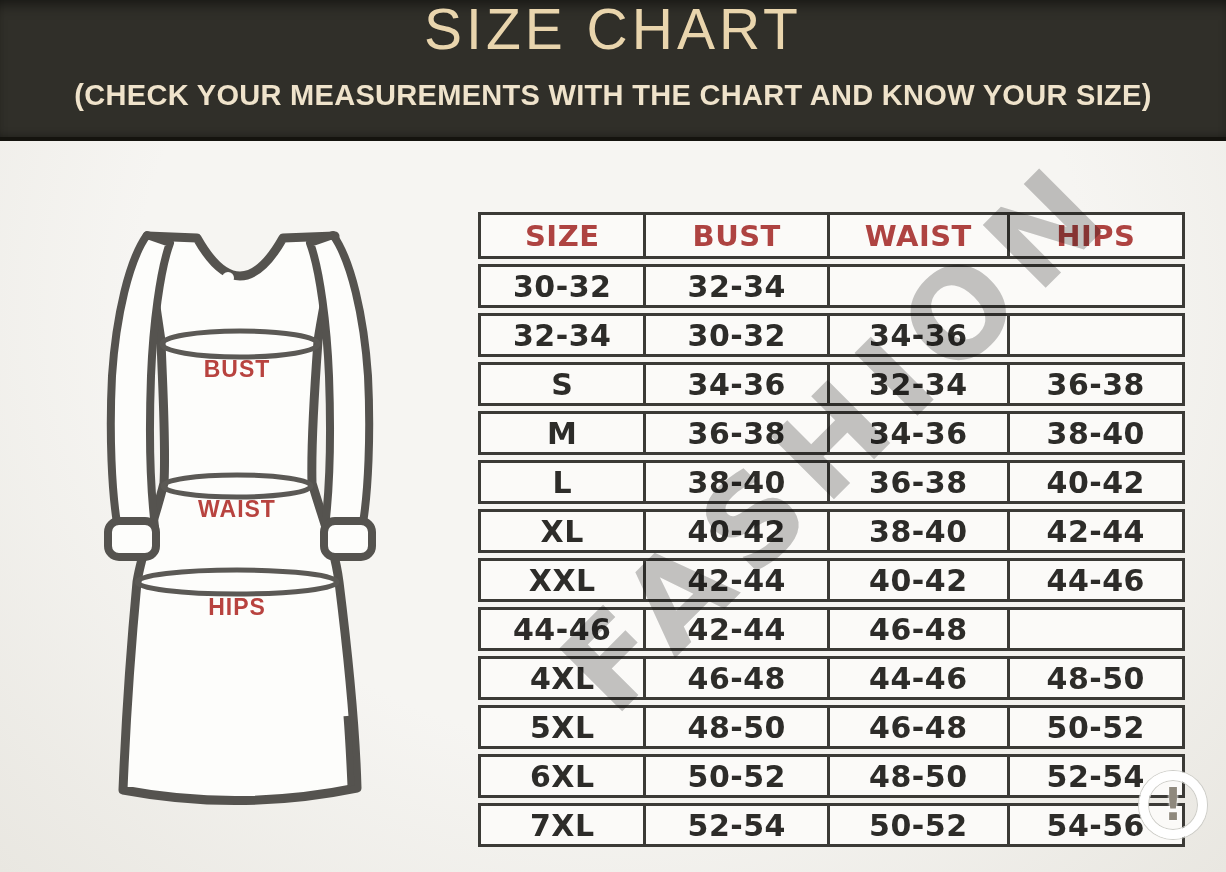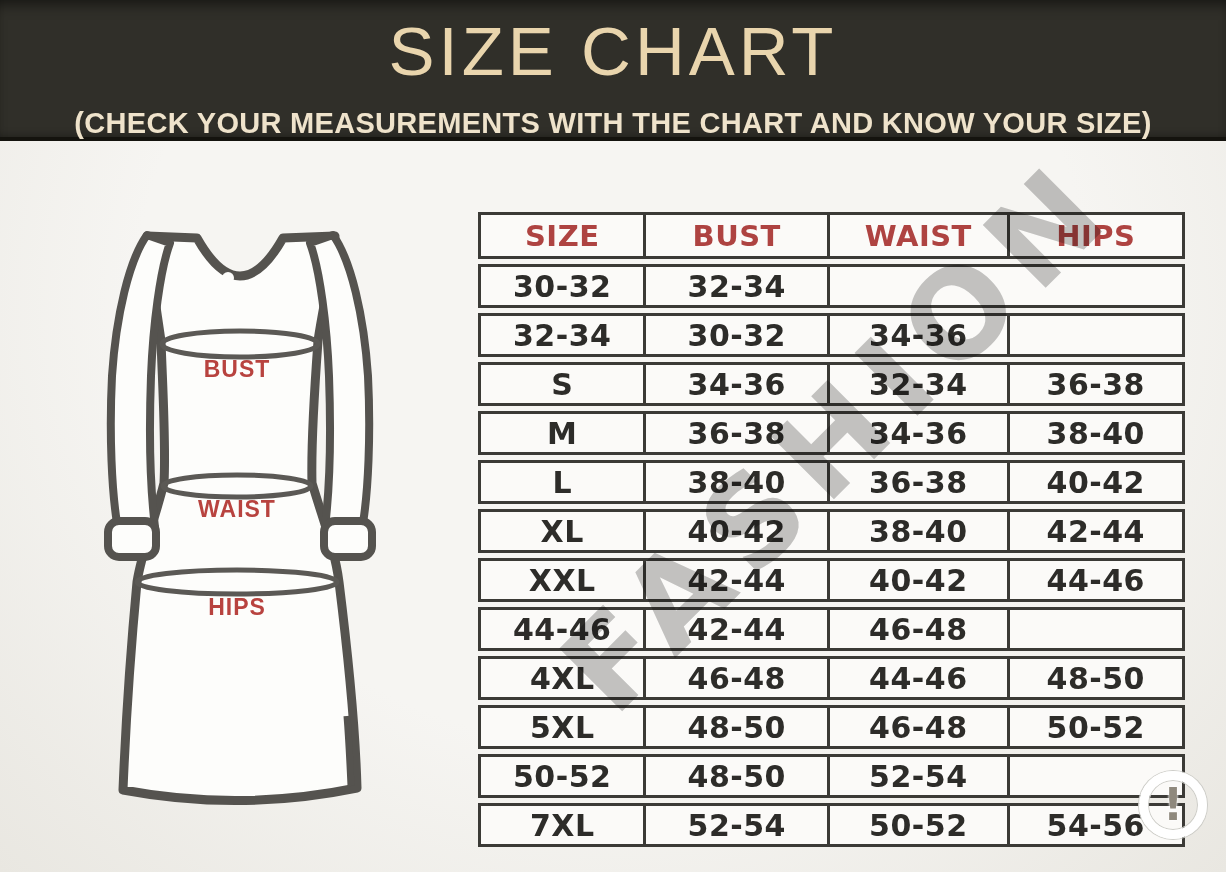--- a/index.html
+++ b/index.html
@@ -10,21 +10,21 @@
   }
 
   
   .header {
     position:absolute; top:0; left:0; right:0; height:141px;
     background:#302f29; border-bottom:4px solid #14130e;
     display:flex; flex-direction:column; align-items:center;
     box-shadow: inset 0 12px 14px -8px rgba(0,0,0,.55), inset 0 -6px 10px -6px rgba(0,0,0,.4);
     z-index:4; box-sizing:border-box;
   }
-  .title { margin-top:17px; font-size:69px; line-height:1; letter-spacing:4px; color:#e9d5ad;text-align:center; }
+  .title { margin-top:1px; font-size:57px; line-height:1; letter-spacing:4px; color:#e9d5ad;text-align:center; }
   .subtitle { margin-top:23px; font-size:29px; line-height:1; font-weight:bold; letter-spacing:.3px; color:#efe3cb; }
 
   
   .figure { position:absolute; left:85px; top:196px; width:390px; height:650px; z-index:1; }
 
   
   .watermark {
     position:absolute; left:838px; top:436px;
     transform:translate(-50%,-50%) rotate(-45deg);
     font-family:"DejaVu Sans", sans-serif; font-weight:bold;
@@ -173,20 +173,21 @@
           <div class="cell">44-46</div>
           <div class="cell">48-50</div>
         </div>
         <div class="trow">
           <div class="cell">5XL</div>
           <div class="cell">48-50</div>
           <div class="cell">46-48</div>
           <div class="cell">50-52</div>
         </div>
         <div class="trow">
+          <div class="cell">6XL</div>
           <div class="cell">50-52</div>
           <div class="cell">48-50</div>
           <div class="cell">52-54</div>
         </div>
         <div class="trow">
           <div class="cell">7XL</div>
           <div class="cell">52-54</div>
           <div class="cell">50-52</div>
           <div class="cell">54-56</div>
         </div>

